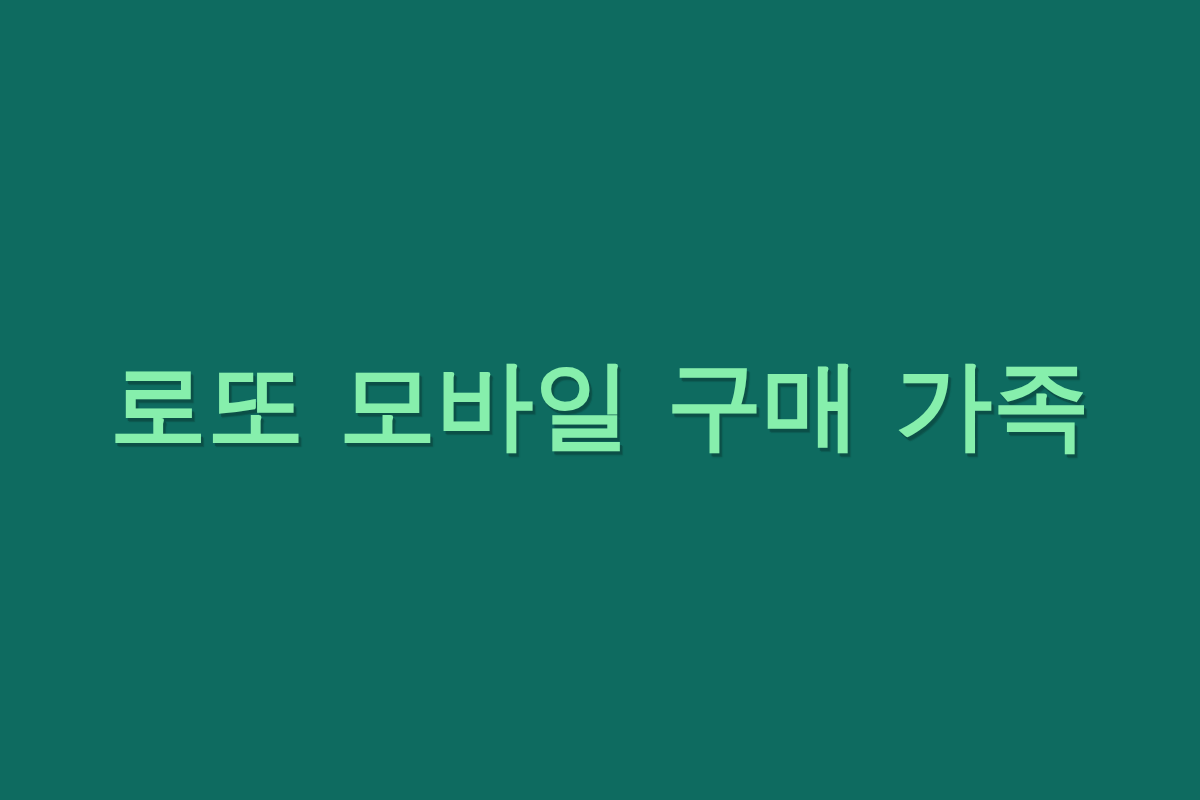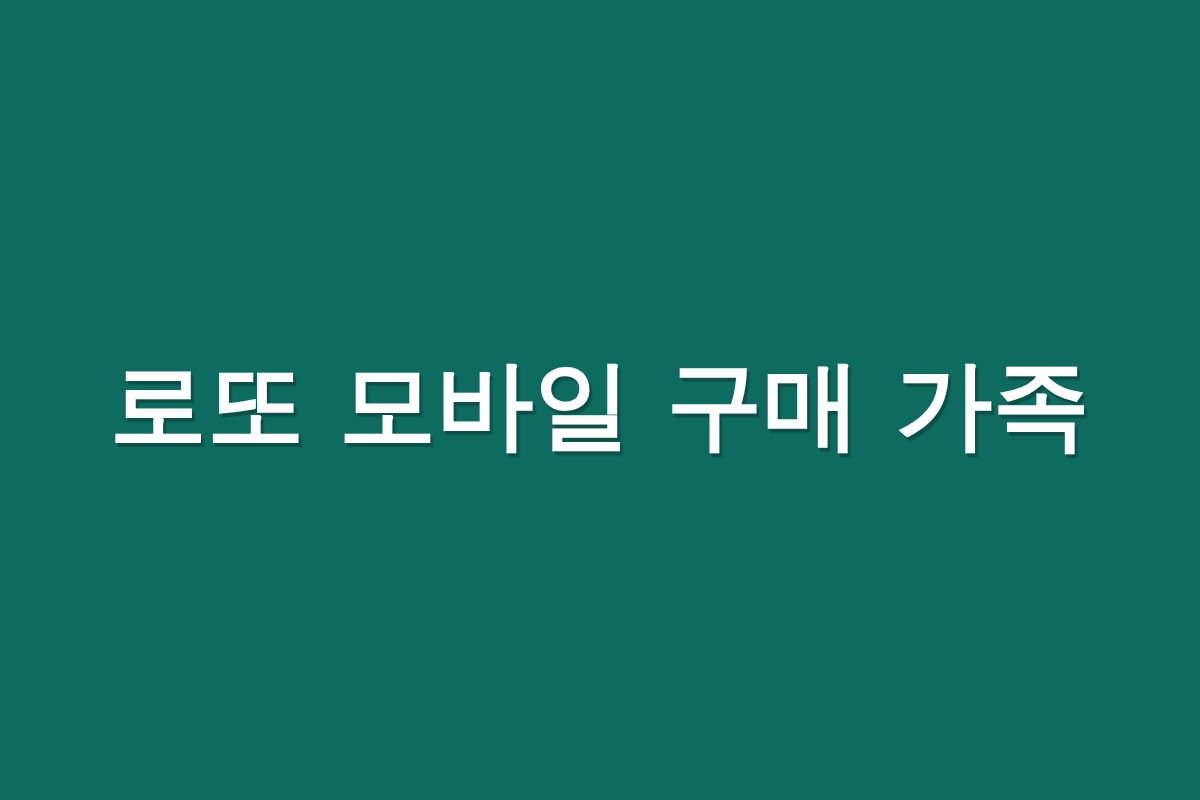--- a/index.html
+++ b/index.html
@@ -49,19 +49,19 @@
       3px 4px 1px rgba(10, 64, 58, 0.45);
   }
 </style>
 </head>
 <body>
 
 <div id="poster" style="background: rgb(14, 107, 96);">
 
   <div id="headline">
 
-    <span class="headline-line" style="color: #ffffff;">로또 모바일 구매 가족</span>
+    <span class="headline-line" style="color: #86efac;">로또 모바일 구매 가족</span>
 
 
 
   </div>
 
 </div>
 
 </body></html>

